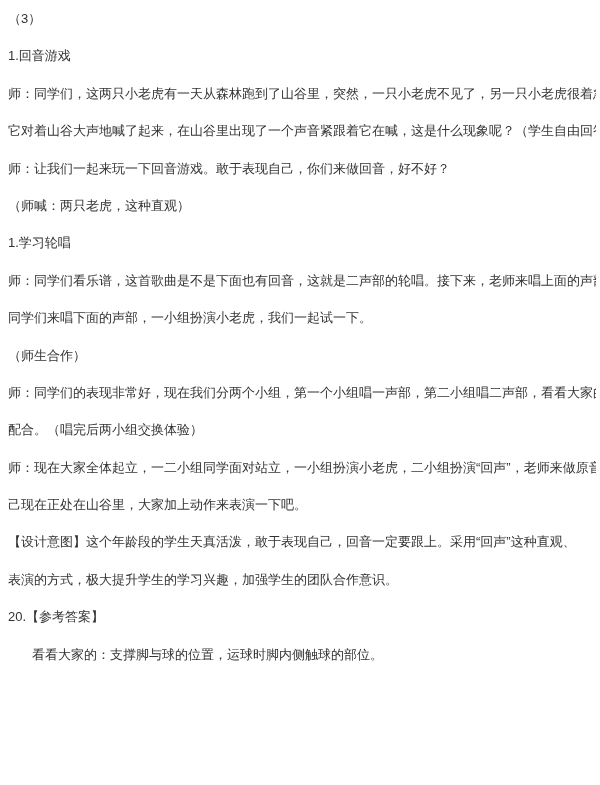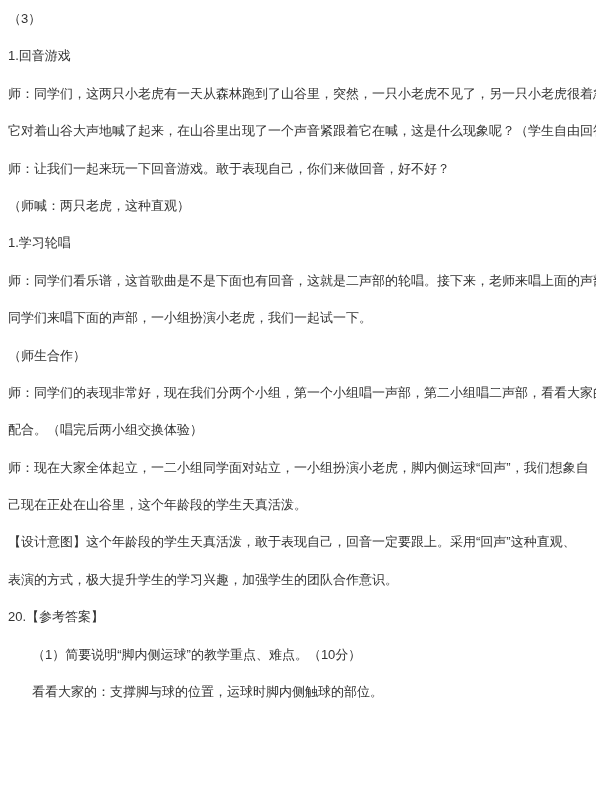--- a/index.html
+++ b/index.html
@@ -42,21 +42,20 @@
       <div class="line">师：同学们，这两只小老虎有一天从森林跑到了山谷里，突然，一只小老虎不见了，另一只小老虎很着急，</div>
       <div class="line">它对着山谷大声地喊了起来，在山谷里出现了一个声音紧跟着它在喊，这是什么现象呢？（学生自由回答）</div>
       <div class="line">师：让我们一起来玩一下回音游戏。敢于表现自己，你们来做回音，好不好？</div>
       <div class="line">（师喊：两只老虎，这种直观）</div>
       <div class="line">1.学习轮唱</div>
       <div class="line">师：同学们看乐谱，这首歌曲是不是下面也有回音，这就是二声部的轮唱。接下来，老师来唱上面的声部，</div>
       <div class="line">同学们来唱下面的声部，一小组扮演小老虎，我们一起试一下。</div>
       <div class="line">（师生合作）</div>
       <div class="line">师：同学们的表现非常好，现在我们分两个小组，第一个小组唱一声部，第二小组唱二声部，看看大家的</div>
       <div class="line">配合。（唱完后两小组交换体验）</div>
-      <div class="line">师：现在大家全体起立，一二小组同学面对站立，一小组扮演小老虎，脚内侧运球“回声”，我们想象自</div>
-      <div class="line">己现在正处在山谷里，这个年龄段的学生天真活泼。</div>
+      <div class="line">师：现在大家全体起立，一二小组同学面对站立，一小组扮演小老虎，二小组扮演“回声”，老师来做原音</div>
+      <div class="line">己现在正处在山谷里，大家加上动作来表演一下吧。</div>
       <div class="line">【设计意图】这个年龄段的学生天真活泼，敢于表现自己，回音一定要跟上。采用“回声”这种直观、</div>
       <div class="line">表演的方式，极大提升学生的学习兴趣，加强学生的团队合作意识。</div>
       <div class="line">20.【参考答案】</div>
-      <div class="line indent">（1）简要说明“脚内侧运球”的教学重点、难点。（10分）</div>
       <div class="line indent">看看大家的：支撑脚与球的位置，运球时脚内侧触球的部位。</div>
     </div>
 </div>
 
 </body></html>

